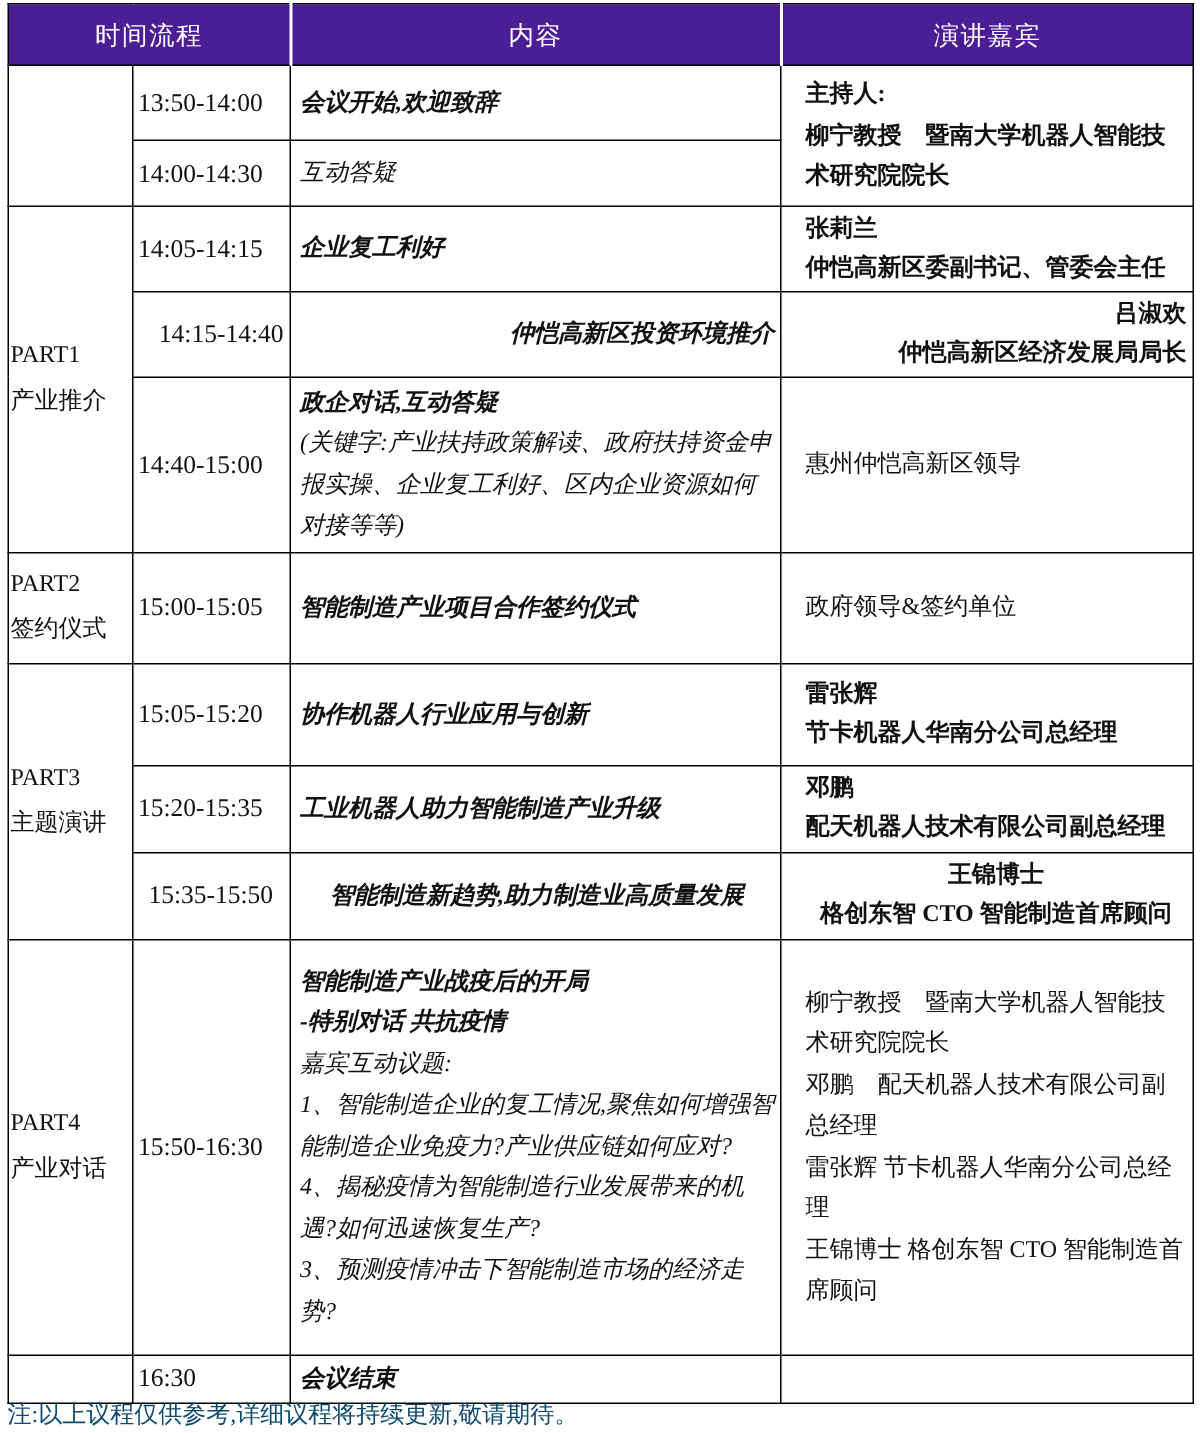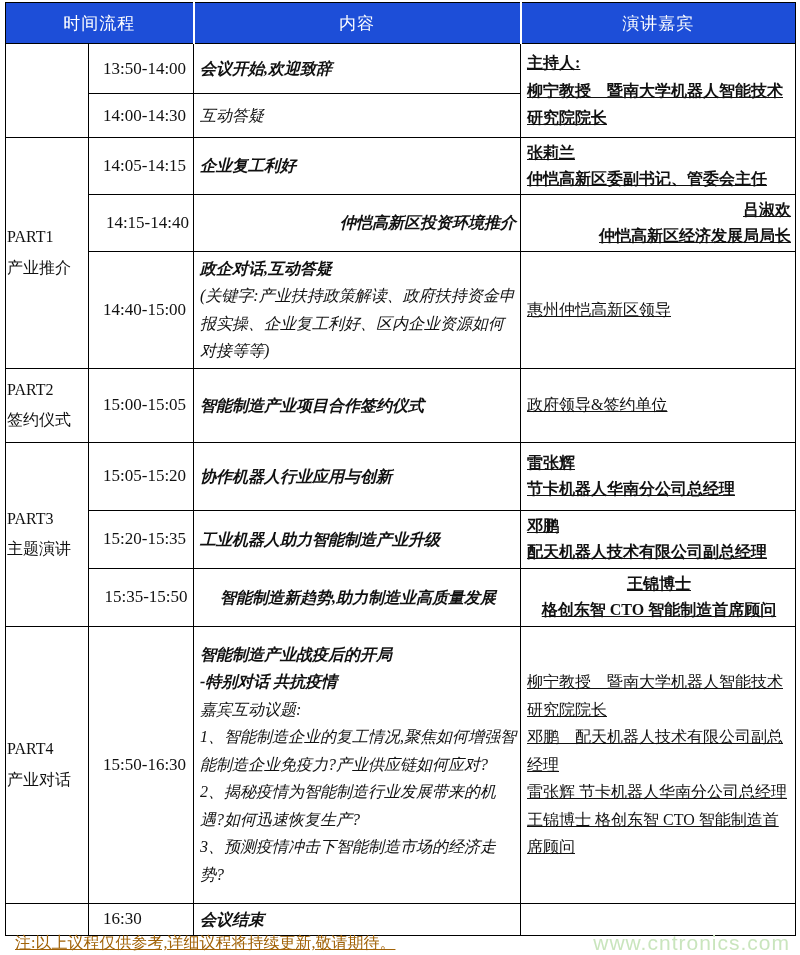--- a/index.html
+++ b/index.html
@@ -18,41 +18,41 @@
     width: 790px;
     margin: 2px 0 0 5px;
     border: 1px solid #000;
   }
   col.c1 { width: 83px; }
   col.c2 { width: 105px; }
   col.c3 { width: 327px; }
   col.c4 { width: 275px; }
 
   th {
-    background: #1d4ed8;
+    background: #4c1d95;
     color: #ffffff;
     font-weight: normal;
     font-size: 17px;
     height: 38px;
     text-align: center;
     border-left: 2px solid #ffffff;
     letter-spacing: 1px;
   }
   th:first-child { border-left: none; }
 
   td {
     border: 1px solid #000;
     vertical-align: middle;
     font-size: 16px;
     padding: 2px 4px;
   }
   .c-part  { line-height: 1.9; padding: 2px 1px; }
-  .c-time  { font-size: 17px; padding-left: 14px; white-space: nowrap; }
+  .c-time  { font-size: 17px; padding-left: 3px; white-space: nowrap; }
   .c-content { line-height: 1.7; padding-left: 6px; font-style: italic; }
-  .c-speaker { line-height: 1.62; padding-left: 6px; text-decoration: underline; }
+  .c-speaker { line-height: 1.62; padding-left: 16px; }
   .bold { font-weight: bold; }
   .reg  { font-weight: normal; }
   .dlg-lines div { line-height: 1.72; }
   .sp-lines  div { line-height: 1.72; }
 
   tr.r1  { height: 50px; }
   tr.r2  { height: 44px; }
   tr.r3  { height: 52px; }
   tr.r4  { height: 55px; text-align: right; }
   tr.r5  { height: 117px; }
@@ -62,22 +62,22 @@
   tr.r9  { height: 58px; text-align: center; }
   tr.r10 { height: 277px; }
   tr.r11 { height: 26px; }
 
   .footer {
     position: absolute;
     left: 5px; right: 5px; bottom: 0;
     height: 30px;
   }
   .note {
-    position: absolute; left: 10px; bottom: 3px;
-    font-size: 16px; color: #a16207; text-decoration: underline;
+    position: absolute; left: 0; bottom: 3px;
+    font-size: 16px; color: #0c4a6e;
   }
   .watermark {
     position: absolute; right: 5px; bottom: 2px;
     font-family: "Liberation Sans", "DejaVu Sans", sans-serif;
     font-size: 21px;
     color: #c9e5bd;
     letter-spacing: 1px;
   }
 </style>
 </head>
@@ -186,21 +186,21 @@
         <td class="c-part">
           <div>PART4</div>
           <div>产业对话</div>
         </td>
         <td class="c-time">15:50-16:30</td>
         <td class="c-content dlg-lines">
           <div class="bold">智能制造产业战疫后的开局</div>
           <div class="bold">-特别对话 共抗疫情</div>
           <div class="reg">嘉宾互动议题:</div>
           <div class="reg">1、智能制造企业的复工情况,聚焦如何增强智能制造企业免疫力?产业供应链如何应对?</div>
-          <div class="reg">2、揭秘疫情为智能制造行业发展带来的机遇?如何迅速恢复生产?</div>
+          <div class="reg">4、揭秘疫情为智能制造行业发展带来的机遇?如何迅速恢复生产?</div>
           <div class="reg">3、预测疫情冲击下智能制造市场的经济走势?</div>
         </td>
         <td class="c-speaker reg sp-lines">
           <div>柳宁教授　暨南大学机器人智能技术研究院院长</div>
           <div>邓鹏　配天机器人技术有限公司副总经理</div>
           <div>雷张辉 节卡机器人华南分公司总经理</div>
           <div>王锦博士 格创东智 CTO 智能制造首席顾问</div>
         </td>
       </tr>
 
@@ -208,16 +208,15 @@
         <td class="c-part"></td>
         <td class="c-time">16:30</td>
         <td class="c-content bold">会议结束</td>
         <td class="c-speaker"></td>
       </tr>
     </tbody>
   </table>
 
   <div class="footer">
     <span class="note">注:以上议程仅供参考,详细议程将持续更新,敬请期待。</span>
-    <span class="watermark">www.cntronics.com</span>
   </div>
 
 </div>
 
 </body></html>

